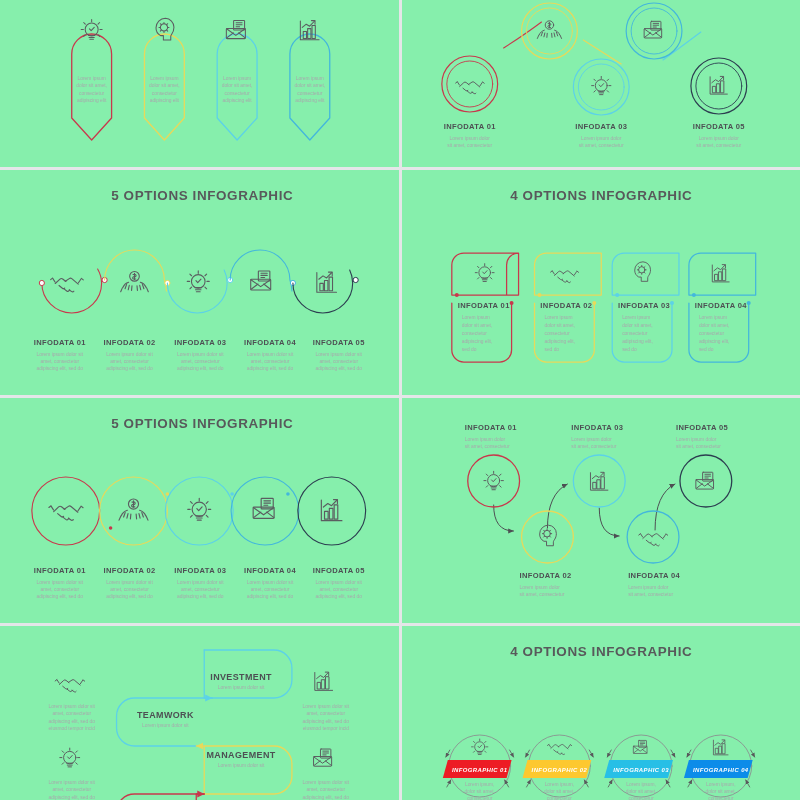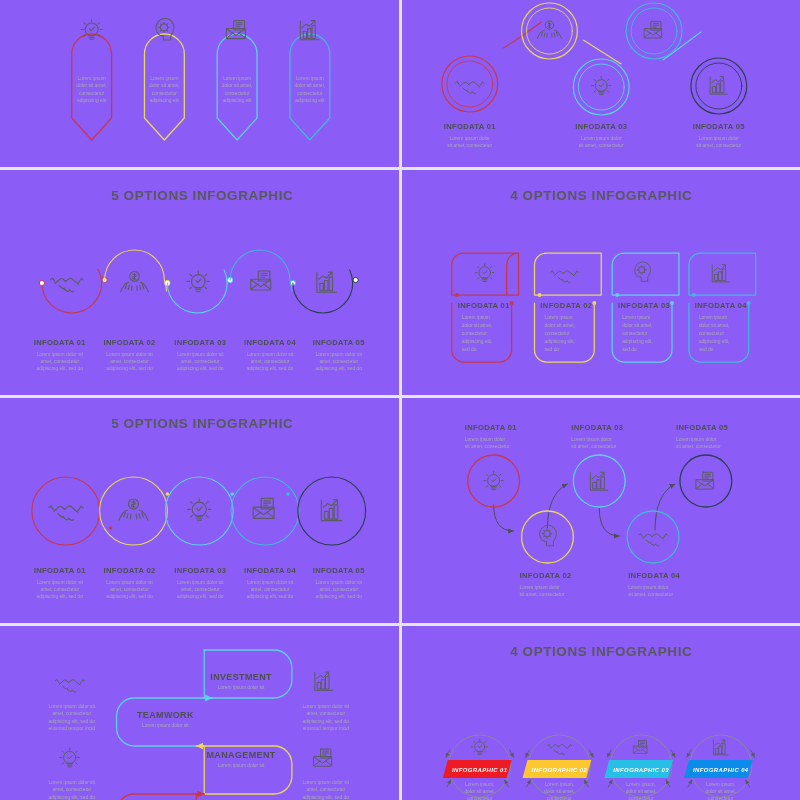--- a/index.html
+++ b/index.html
@@ -12,21 +12,21 @@
   .sheet{
     width:800px;height:800px;position:relative;
     display:grid;
     grid-template-columns:1fr 1fr;
     grid-template-rows:167px 225px 225px 183px;
     gap:3px;
     background:#e4e6e8;
     box-sizing:border-box;
   }
   .panel{
-    background:#8b5cf6;
+    background:#86efac;
     position:relative;
     overflow:hidden;
   }
   .panel > svg{display:block;width:100%;height:100%;}
 
   .ttl{
     font-size:13.5px;
     font-weight:bold;
     fill:#58595b;
     letter-spacing:.6px;

